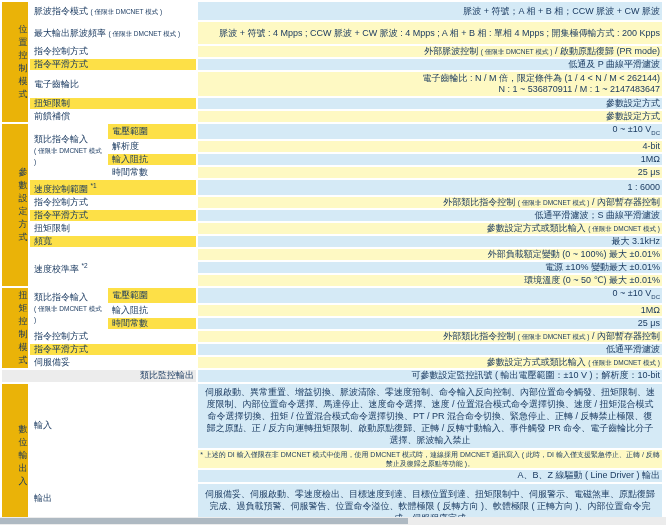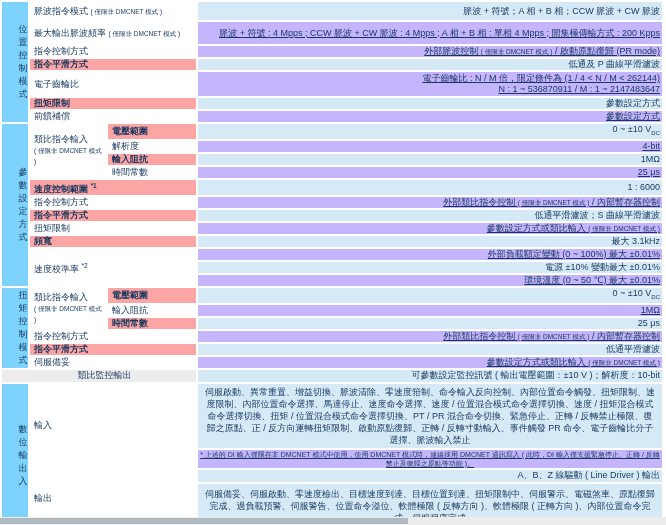--- a/index.html
+++ b/index.html
@@ -1,26 +1,26 @@
 <!DOCTYPE html>
 <html><head>
 <meta charset="utf-8">
 <style>
   html,body{margin:0;padding:0;background:#fff;}
   .page{width:666px;height:525px;background:#fff;position:relative;overflow:hidden;
         font-family:"Liberation Sans","DejaVu Sans",sans-serif;color:#17375e;}
   table.spec{border-collapse:separate;border-spacing:2px;width:664px;table-layout:fixed;}
   td{font-size:9px;line-height:11px;color:#17375e;vertical-align:middle;overflow:hidden;padding:0 2px;}
   
-  td.sec{background:#7dd3fc;text-align:center;padding-left:16px;}
-  td.sec2{background:#ececec;text-align:center;padding-left:13px;}
-  td.g{background:#fca5a5;font-weight:bold;}
+  td.sec{background:#eab308;text-align:center;padding-left:16px;}
+  td.sec2{background:#ececec;text-align:right;padding-left:13px;}
+  td.g{background:#fde047;}
   td.w{background:#ffffff;}
   td.b1{background:#d5eaf6;}
-  td.b2{background:#c4b5fd;text-decoration:underline;}
+  td.b2{background:#fef9c3;}
   
   td.lbl{text-align:left;padding-left:4px;white-space:pre-line;}
   td.val{text-align:right;white-space:pre-line;}
   td.blocktext{text-align:center;line-height:12px;padding:2px 6px;}
   
   .vtitle{display:inline-block;width:10px;word-break:break-all;line-height:13px;font-size:9px;text-align:center;}
   
   tr.h18 td{height:18px;} tr.h22 td{height:22px;} tr.h10 td{height:10px;}
   tr.h24 td{height:24px;} tr.h12 td{height:12px;}
   tr.h52 td{height:52px;} tr.hfn td{height:18px;} tr.h38 td{height:40px;}

